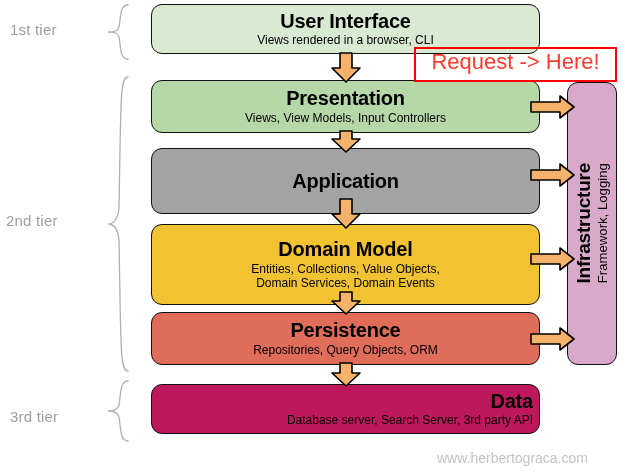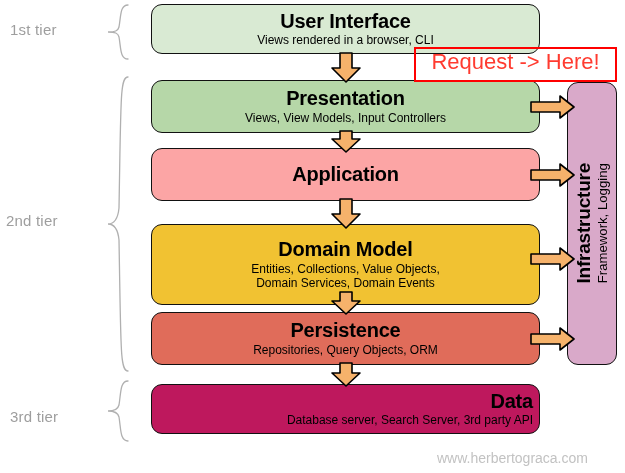--- a/index.html
+++ b/index.html
@@ -150,21 +150,21 @@
   <div class="layer" style="left:151px; top:4px; width:389px; height:50px; background:#d9ead3;">
     <div class="title">User Interface</div>
     <div class="subtitle">Views rendered in a browser, CLI</div>
   </div>
 
   <div class="layer" style="left:151px; top:80px; width:389px; height:53px; background:#b6d7a8;">
     <div class="title">Presentation</div>
     <div class="subtitle">Views, View Models, Input Controllers</div>
   </div>
 
-  <div class="layer" style="left:151px; top:148px; width:389px; height:53px; background:#fca5a5;">
+  <div class="layer" style="left:151px; top:148px; width:389px; height:66px; background:#a3a3a3;">
     <div class="title">Application</div>
   </div>
 
   <div class="layer" style="left:151px; top:224px; width:389px; height:81px; background:#f1c232;">
     <div class="title">Domain Model</div>
     <div class="subtitle">Entities, Collections, Value Objects,</div>
     <div class="subtitle" style="margin-top:0;">Domain Services, Domain Events</div>
   </div>
 
   <div class="layer" style="left:151px; top:312px; width:389px; height:53px; background:#e06c5a;">

